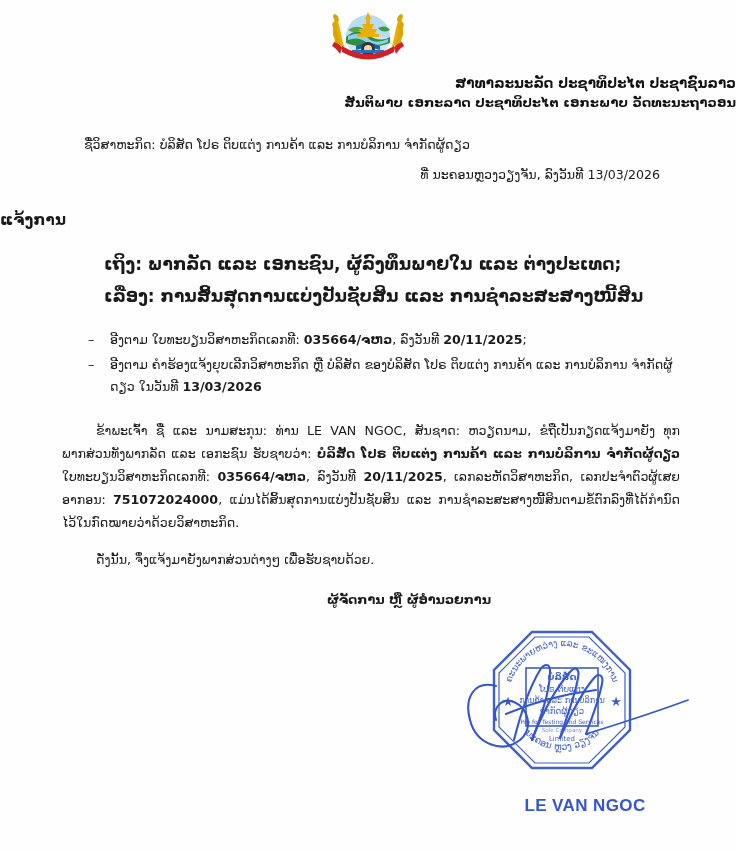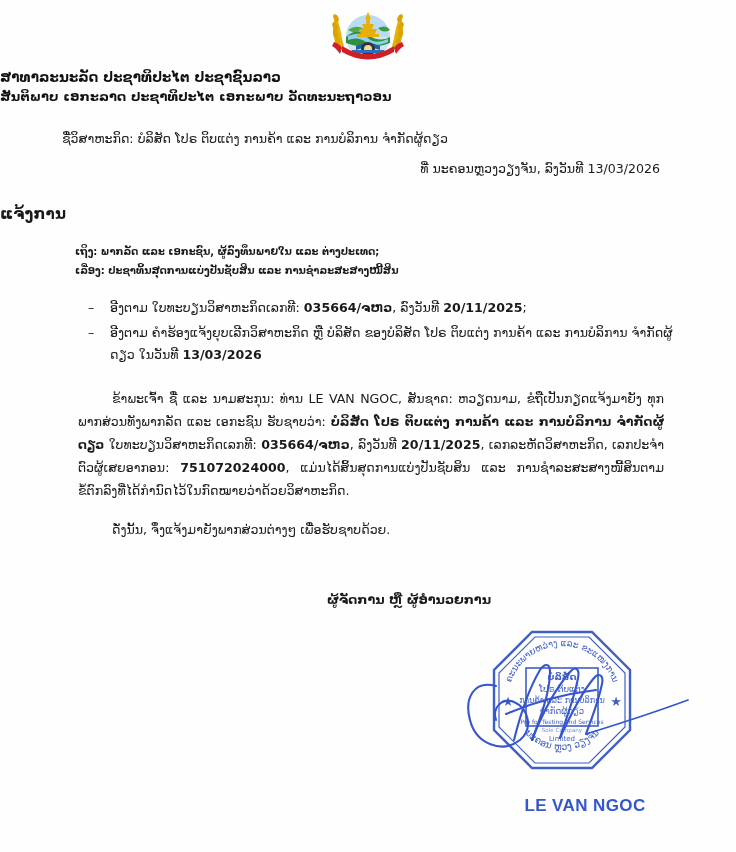--- a/index.html
+++ b/index.html
@@ -32,37 +32,38 @@
     padding-top: 6px;
   }
   .emblem {
     width: 84px;
     height: 62px;
     position: relative;
   }
 
   
   .nation-heading {
-    text-align: left;
+    text-align: right;
+    margin-top: 6px;
     line-height: 1.45;
   }
   .nation-heading .line {
     font-weight: bold;
     font-size: 13.5px;
     letter-spacing: .1px;
     color: #111;
   }
   .nation-heading .line2 {
     font-size: 13px;
   }
 
   
   .meta {
     margin-top: 22px;
-    padding: 0 58px 0 62px;
+    padding: 0 58px 0 84px;
     font-size: 12.6px;
     line-height: 1.7;
   }
   .meta .company-line { text-align: left; }
   .meta .place-line {
     text-align: right;
     padding-right: 18px;
     margin-top: 8px;
   }
 
@@ -70,22 +71,22 @@
   .doc-title {
     font-weight: bold;
     font-size: 15px;
     margin-top: 26px;
     letter-spacing: .3px;
   }
 
   
   .addressing {
     margin-top: 20px;
-    padding-left: 75px;
-    font-size: 10px;
+    padding-left: 104px;
+    font-size: 17px;
     line-height: 1.85;
     font-weight: bold;
   }
   .addressing .row { white-space: nowrap; }
 
   
   .references {
     margin-top: 17px;
     padding-left: 88px;
     padding-right: 52px;
@@ -105,21 +106,21 @@
   .ref-text b { font-weight: bold; }
 
   
   .body-text {
     margin-top: 22px;
     padding: 0 56px 0 62px;
     font-size: 12.6px;
     line-height: 1.82;
     text-align: justify;
   }
-  .body-text p { margin: 16px; }
+  .body-text p { margin: 0; }
   .body-text .indent { text-indent: 34px; }
   .body-text b { font-weight: bold; }
   .para-closing {
     margin-top: 14px !important;
     text-indent: 34px;
   }
 
   
   .sign-block {
     position: absolute;
@@ -244,21 +245,21 @@
 
   <div class="doc-title">ແຈ້ງການ</div>
 
   <div class="addressing">
     <div class="row">
       <span>ເຖິງ:</span>
       <span>ພາກລັດ ແລະ ເອກະຊົນ, ຜູ້ລົງທຶນພາຍໃນ ແລະ ຕ່າງປະເທດ;</span>
     </div>
     <div class="row">
       <span>ເລື່ອງ:</span>
-      <span>ປະຊາທິ້ນສຸດການແບ່ງປັນຊັບສິນ ແລະ ການຊໍາລະສະສາງໜີ້ສິນ</span>
+      <span>ການສິ້ນສຸດການແບ່ງປັນຊັບສິນ ແລະ ການຊໍາລະສະສາງໜີ້ສິນ</span>
     </div>
   </div>
 
   <div class="references">
     <div class="ref-item">
       <span class="ref-dash">–</span>
       <span class="ref-text">
         <span>ອີງຕາມ ໃບທະບຽນວິສາຫະກິດເລກທີ: </span><b>035664/ຈຫວ</b><span>, ລົງວັນທີ </span><b>20/11/2025</b><span>;</span>
       </span>
     </div>

